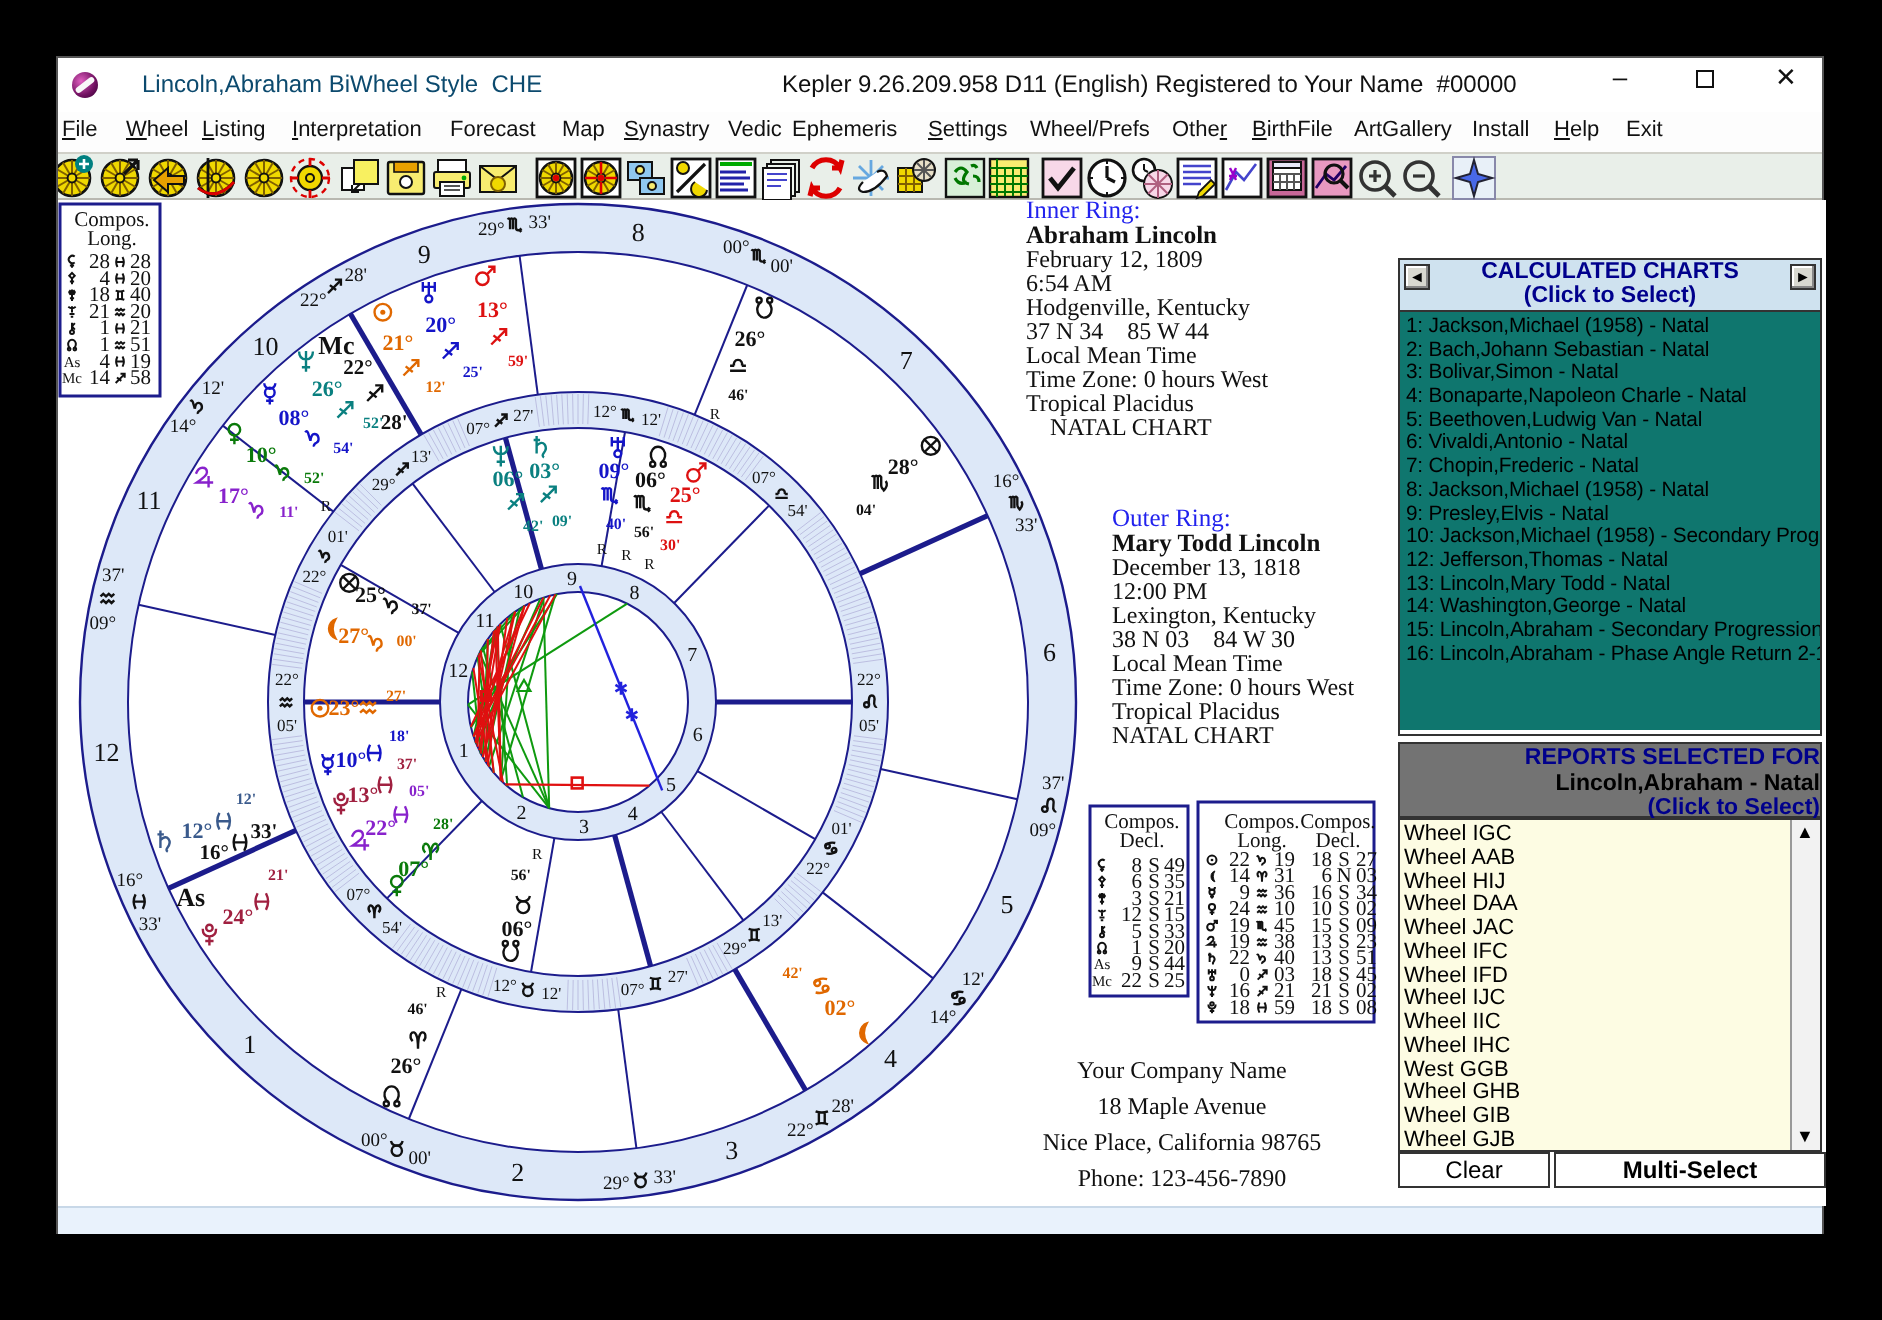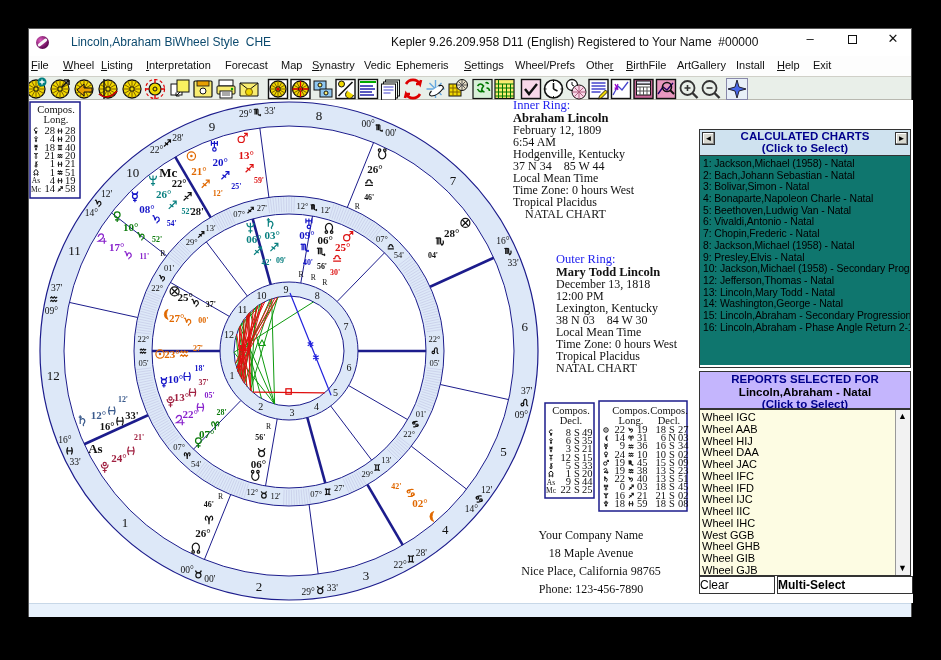--- a/index.html
+++ b/index.html
@@ -16,27 +16,27 @@
 #status {position:absolute;left:0;top:574px;width:100%;height:14px;background:#e9f2fc;border-top:1px solid #c8d8e8}
 svg .s {stroke:currentColor;fill:none;stroke-width:var(--sw,1.1)}
 svg .f {fill:currentColor;stroke:none}
 #rp {position:absolute;left:666px;top:0;width:218px;height:503px;background:#fff;font-family:"Liberation Sans",sans-serif}
 #dbox {position:absolute;left:4px;top:0px;width:212px;height:28px;background:#e8f8ea;border:2px solid #2222cc;color:#00008c;font-weight:bold;font-size:11.5px;padding:0 3px;line-height:12.5px}
 #cbox {position:absolute;left:4px;top:29px;width:212px;height:239px;border:1px solid #333}
 #chead {height:26px;background:#cfe2ef;color:#00008c;font-weight:bold;font-size:11.5px;text-align:center;position:relative;border-bottom:1px solid #333}
 .sqbtn {position:absolute;top:2px;width:13px;height:13px;background:#d8d8d0;border:1px solid #333;box-shadow:inset -1px -1px 0 #888,inset 1px 1px 0 #fff;font-size:8px;line-height:12px;color:#000}
 #clist {font-size:10.4px;letter-spacing:-0.1px;color:#000;padding:2px 0 0 3px;background:#0f766e;height:209px}
 .crow {height:11.7px;white-space:nowrap;overflow:hidden}
-#rbox {position:absolute;left:4px;top:271px;width:212px;height:38px;background:#c4b5fd;border:1px solid #333;text-align:center;font-size:11.5px;font-weight:bold;color:#00008c;line-height:12.5px;padding-top:1px}
+#rbox {position:absolute;left:4px;top:271px;width:212px;height:38px;background:#737373;border:1px solid #333;text-align:right;font-size:11.5px;font-weight:bold;color:#00008c;line-height:12.5px;padding-top:1px}
 #wlist {position:absolute;left:4px;top:309px;width:212px;height:167px;background:#fdfce3;border:1px solid #333;font-size:11px;color:#000;padding:1px 0 0 2px}
 .wrow {height:11.75px}
 #sbar {position:absolute;right:0px;top:0px;width:15px;height:165px;background:#f2f2f2;border-left:1px solid #999}
 .sarr {position:absolute;right:1px;width:13px;height:13px;font-size:9px;text-align:center;line-height:13px;color:#000}
 #btns {position:absolute;left:4px;top:476px;width:212px;height:18px}
-#btns div {position:absolute;top:0;height:18px;border:1px solid #333;background:#fff;font-size:12px;text-align:left;line-height:16px;color:#000}
+#btns div {position:absolute;top:0;height:18px;border:1px solid #333;background:#fff;font-size:12px;text-align:center;line-height:16px;color:#000}
 </style></head><body>
 <div id="win">
  <div id="title">
       <div id="ticon"></div>
       <span class="t1">Lincoln,Abraham BiWheel Style&nbsp;&nbsp;CHE</span>
       <span class="t2">Kepler 9.26.209.958 D11 (English) Registered to Your Name&nbsp;&nbsp;#00000</span>
  <div class="cap" style="left:774px">–</div>
       <div class="cap" style="left:816px"><span style="display:inline-block;width:9px;height:9px;border:1px solid #111;margin-top:6px"></span></div>
       <div class="cap" style="left:857px">✕</div>
     </div>

